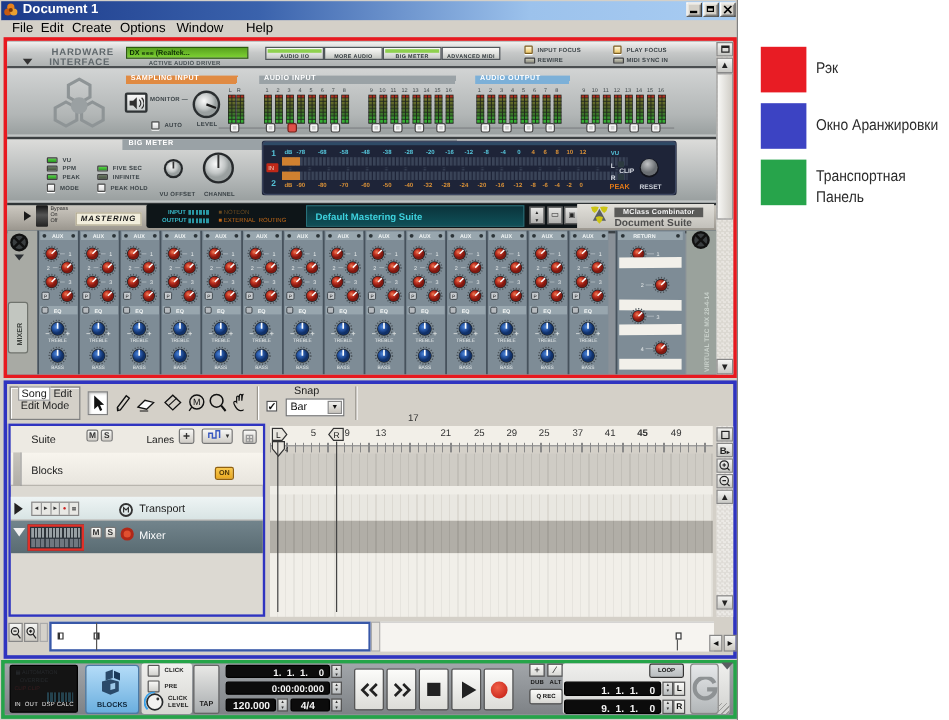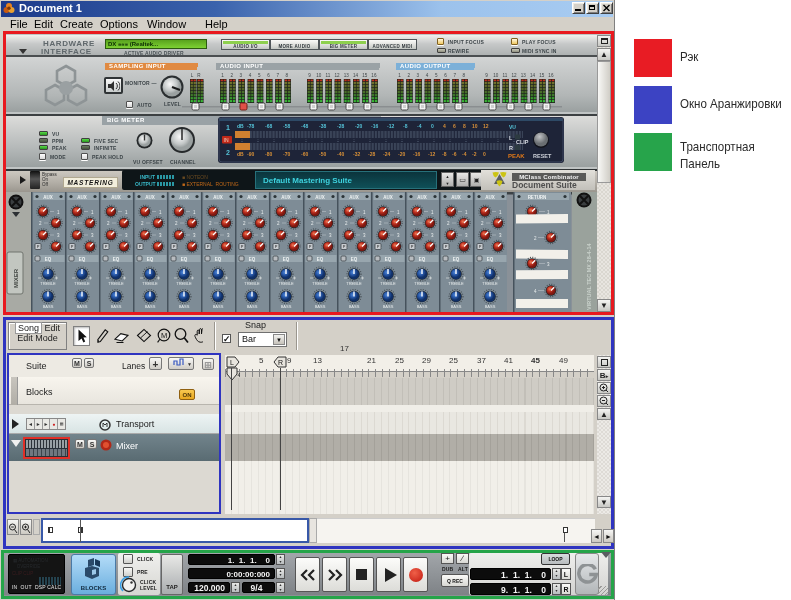--- a/index.html
+++ b/index.html
@@ -655,21 +655,21 @@
  <div class="abs" style="left:161px;top:554px;width:22px;height:41px;background:linear-gradient(#e8e8e6,#a8acae);border:1px solid #666;border-radius:2px;">
       <div style="position:absolute;bottom:4px;width:100%;text-align:center;font-size:6px;font-weight:bold;color:#222;">TAP</div>
     </div>
 
  <div class="abs lcd" style="left:188px;top:554px;width:87px;height:11px;">1.&nbsp; 1.&nbsp; 1.&nbsp;&nbsp;&nbsp; 0</div>
  <div class="spin" style="left:276px;top:554px;height:11px;">▲<br>▼</div>
  <div class="abs lcd" style="left:188px;top:567.5px;width:87px;height:11px;">0:00:00:000</div>
  <div class="spin" style="left:276px;top:567.5px;height:11px;">▲<br>▼</div>
  <div class="abs lcd" style="left:188px;top:582px;width:42px;height:11px;font-size:8.5px;line-height:11px;">120.000</div>
  <div class="spin" style="left:231px;top:582px;height:11px;">▲<br>▼</div>
- <div class="abs lcd" style="left:242px;top:582px;width:33px;height:11px;font-size:8.5px;line-height:11px;text-align:center;">9/4</div>
+ <div class="abs lcd" style="left:242px;top:582px;width:33px;height:11px;font-size:8.5px;line-height:11px;text-align:center;">4/4</div>
  <div class="spin" style="left:276px;top:582px;height:11px;">▲<br>▼</div>
 
  <div class="tbtn" style="left:295px;"><svg width="16" height="12" viewBox="0 0 16 12">
         <path d="M7 1 L2 6 L7 11 M14 1 L9 6 L14 11" stroke="#222" stroke-width="2.2" fill="none"></path>
       </svg></div>
  <div class="tbtn" style="left:322px;"><svg width="16" height="12" viewBox="0 0 16 12">
         <path d="M2 1 L7 6 L2 11 M9 1 L14 6 L9 11" stroke="#222" stroke-width="2.2" fill="none"></path>
       </svg></div>
  <div class="tbtn" style="left:349px;">
       <div style="width:11px;height:11px;background:#222;margin:11px auto;"></div>

